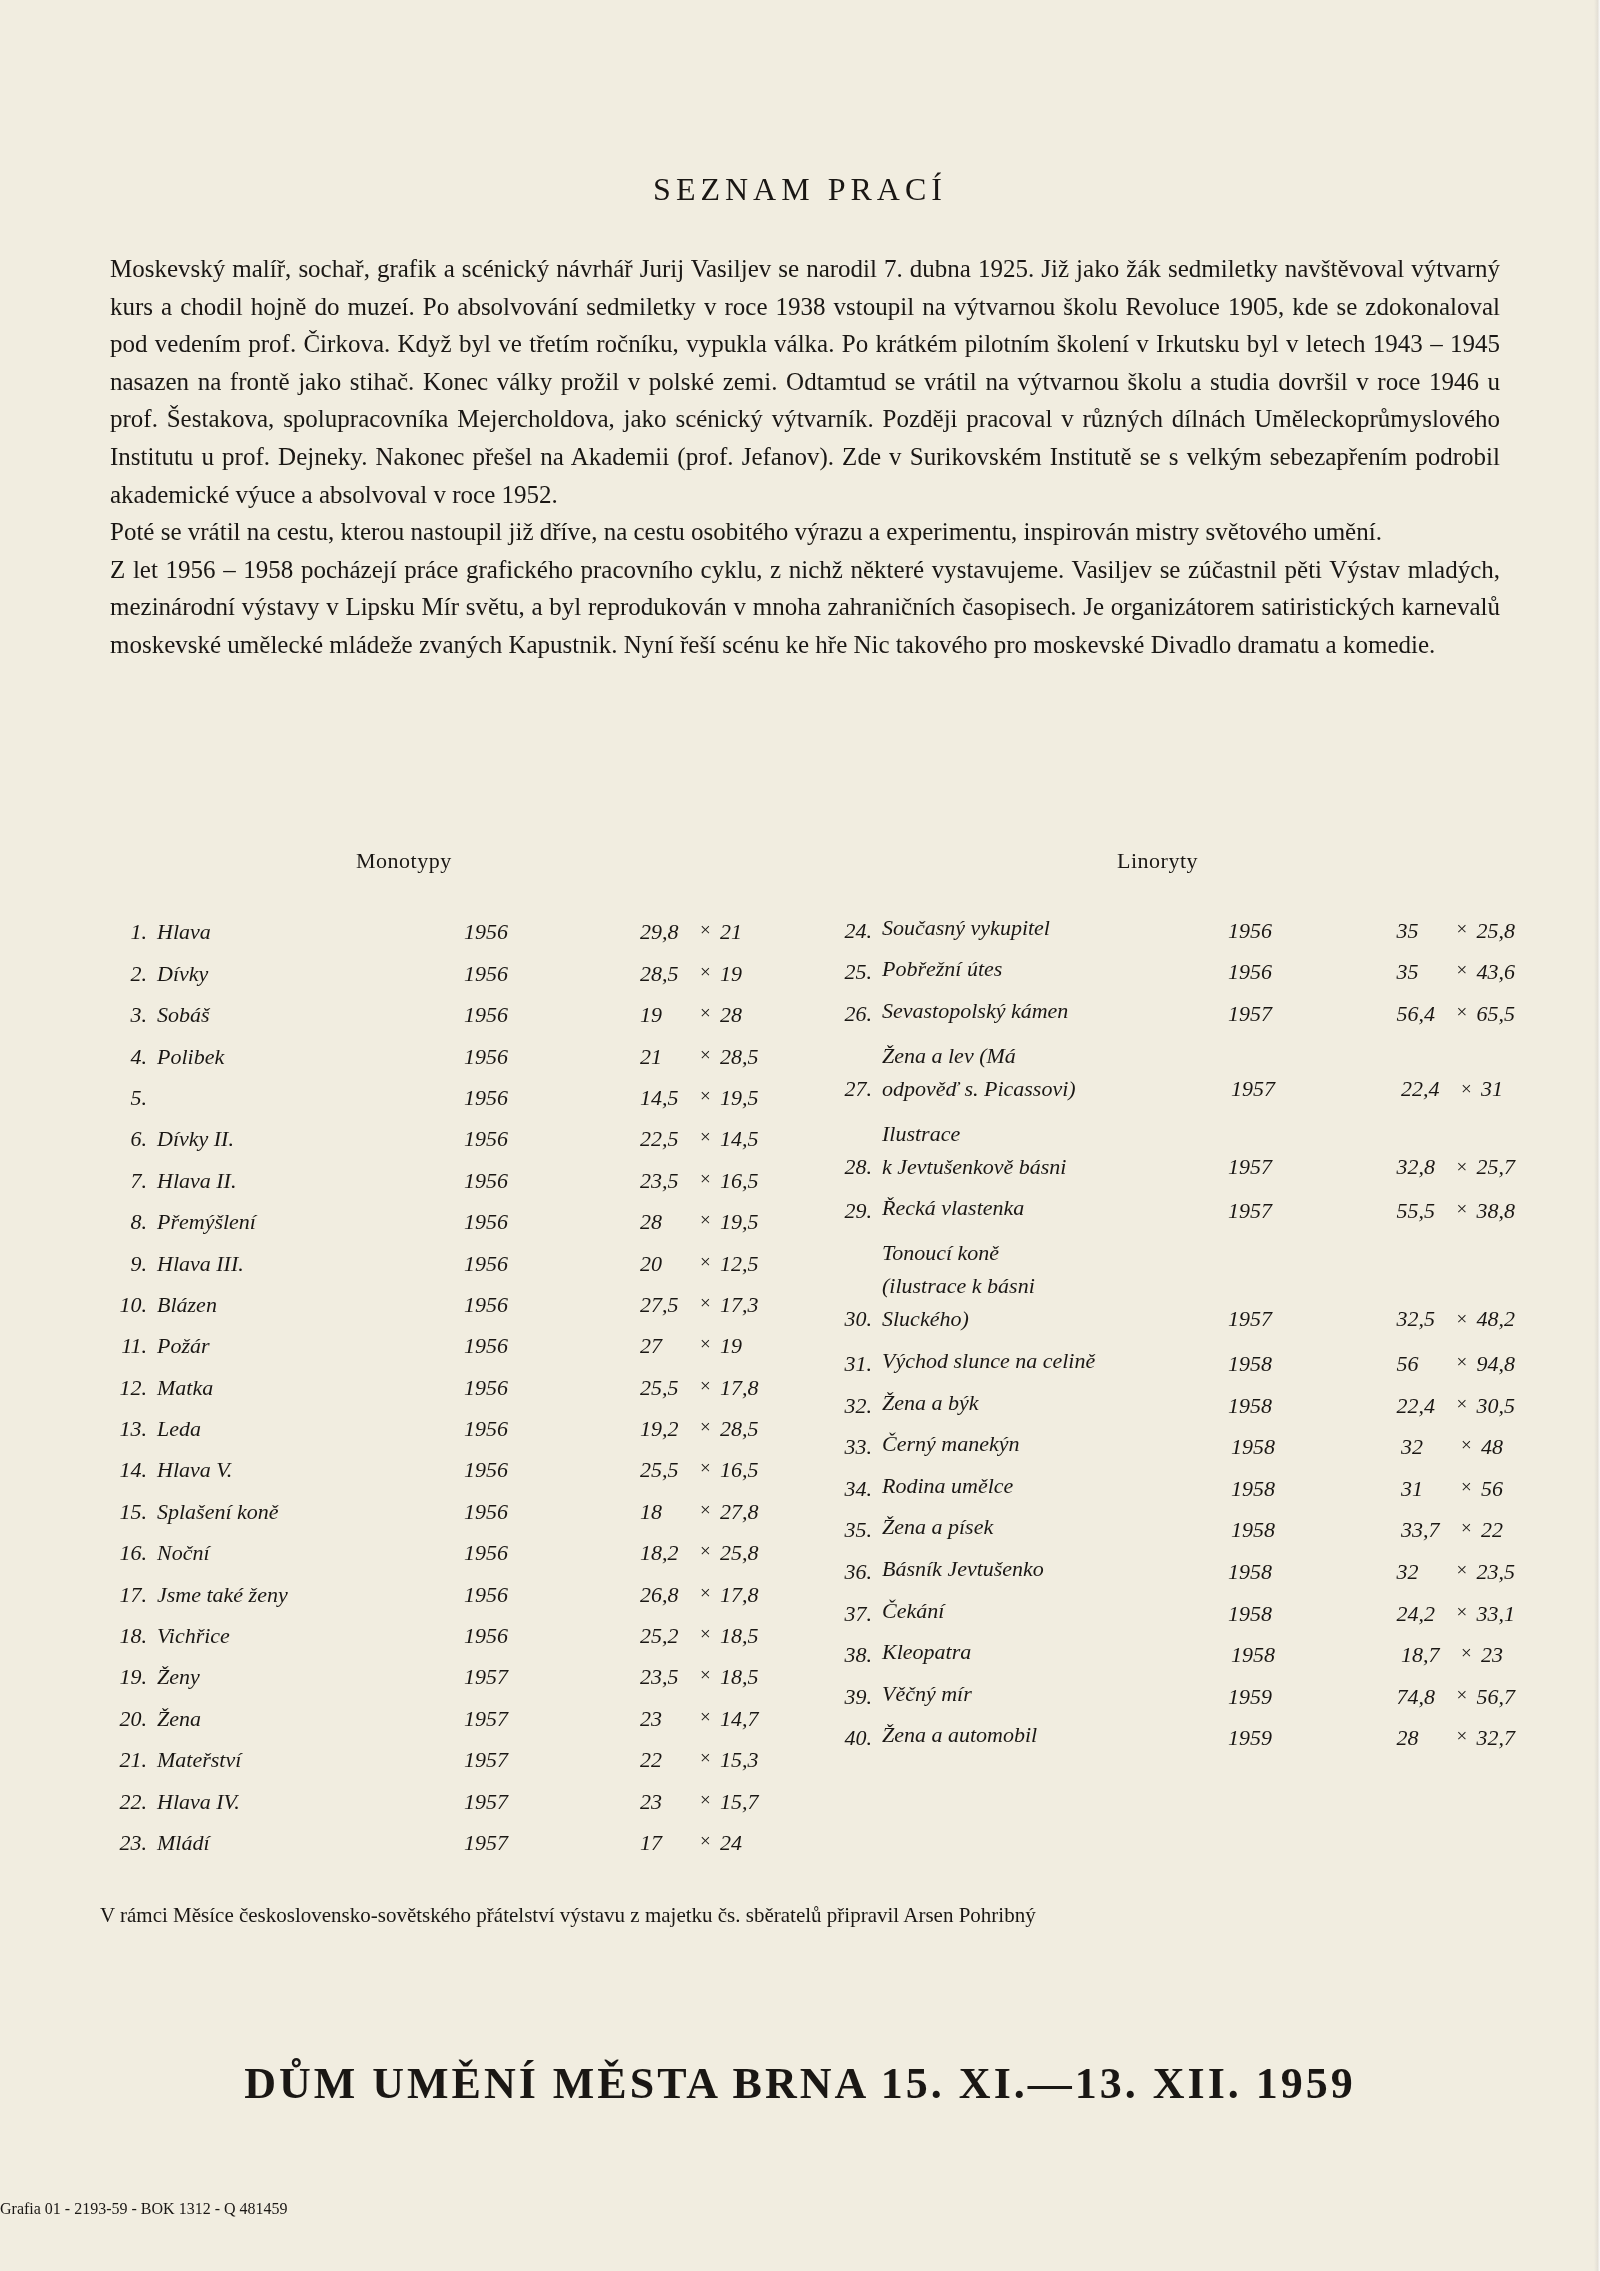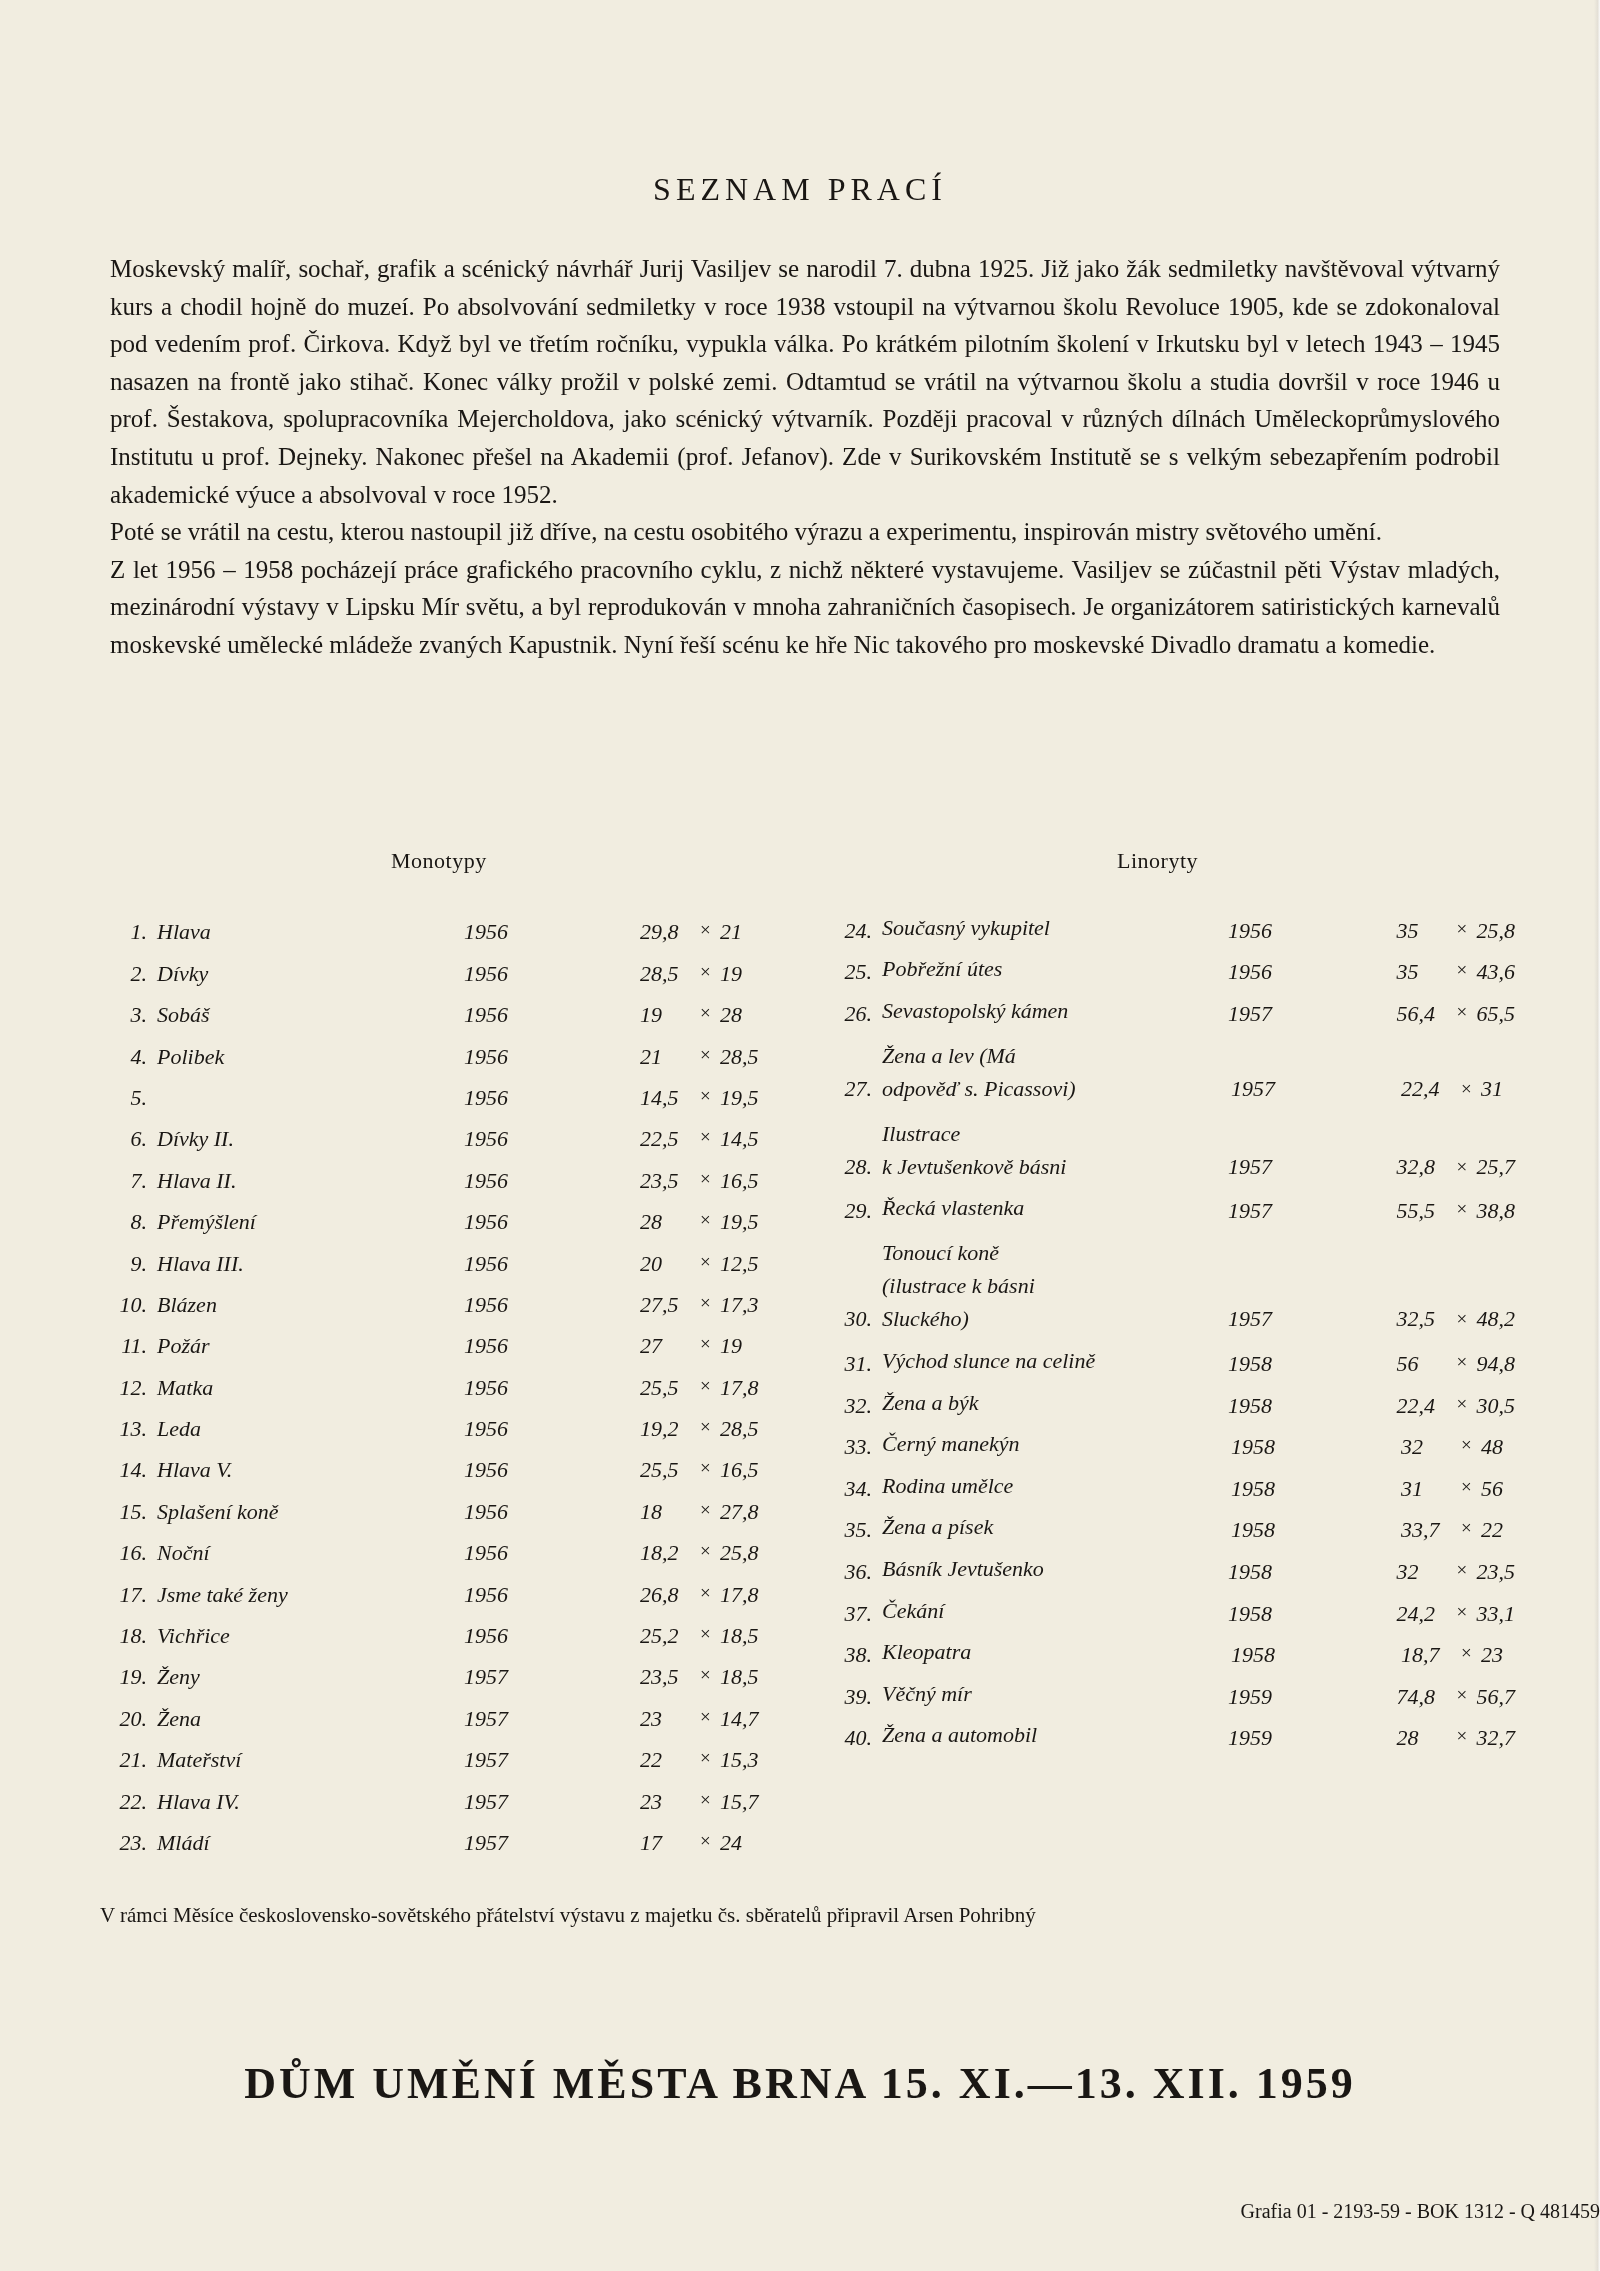--- a/index.html
+++ b/index.html
@@ -18,21 +18,21 @@
       font-size: 32px; letter-spacing: 5px; font-weight: normal;
     }
     .bio {
       position: absolute; top: 250px; left: 110px; width: 1390px;
       font-size: 25px; line-height: 37.6px; text-align: justify;
     }
     .bio p { margin: 0; }
     .section-head {
       position: absolute; top: 848px; font-size: 22px; letter-spacing: 0.5px;
     }
-    .sec-left { left: 391px; }
+    .sec-left { left: 356px; }
     .sec-right { left: 1117px; }
     .list {
       position: absolute; font-style: italic; font-size: 22px;
     }
     .list-left { top: 912px; left: 100px; width: 680px; }
     .list-right { top: 910px; left: 815px; width: 700px; }
     .row { display: flex; align-items: flex-end; }
     .list-left .row { height: 41.4px; }
     .list-right .row { min-height: 41.6px; }
     .list-right .row.multi { line-height: 33px; padding-top: 4px; }
@@ -51,22 +51,22 @@
     .footer-note {
       position: absolute; top: 1897px; left: 100px; width: 1420px;
       font-size: 21px; line-height: 37px;
     }
     .footer-note p { margin: 0; }
     .exhibit {
       position: absolute; top: 2058px; left: 0; width: 1600px; text-align: center;
       font-size: 44px; letter-spacing: 3px; font-weight: bold;
     }
     .printer {
-      position: absolute; top: 2200px; left: 0; width: 1600px; text-align: right;
-      font-size: 20px;
+      position: absolute; top: 2200px; left: 0; width: 1600px; text-align: left;
+      font-size: 16px;
     }
   </style>
 </head>
 <body>
 
 <div class="page-edge"></div>
 
 <h1 class="title">SEZNAM PRACÍ</h1>
 
 <div class="bio">

